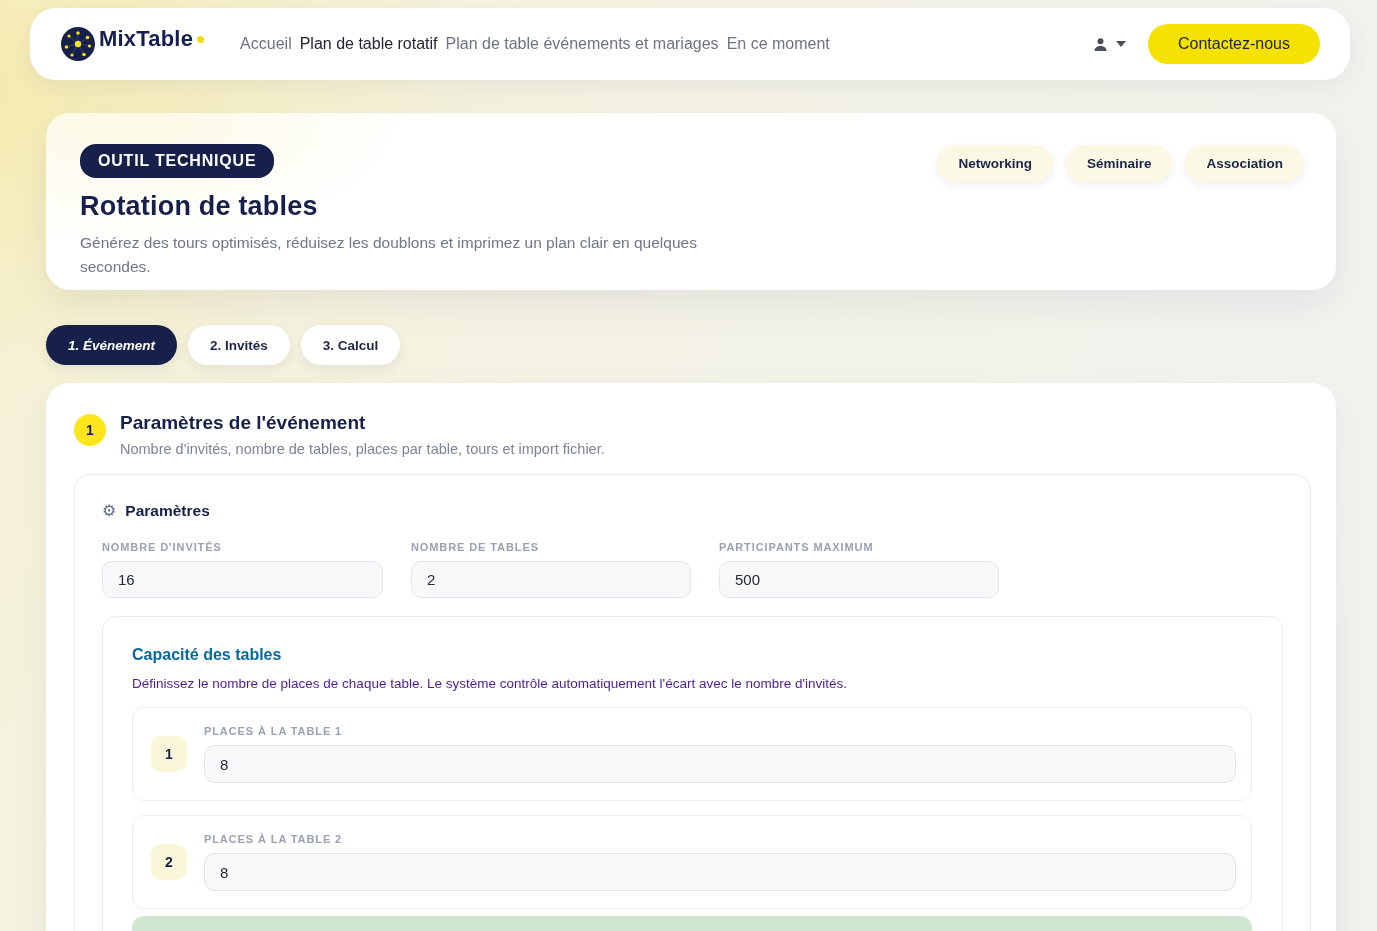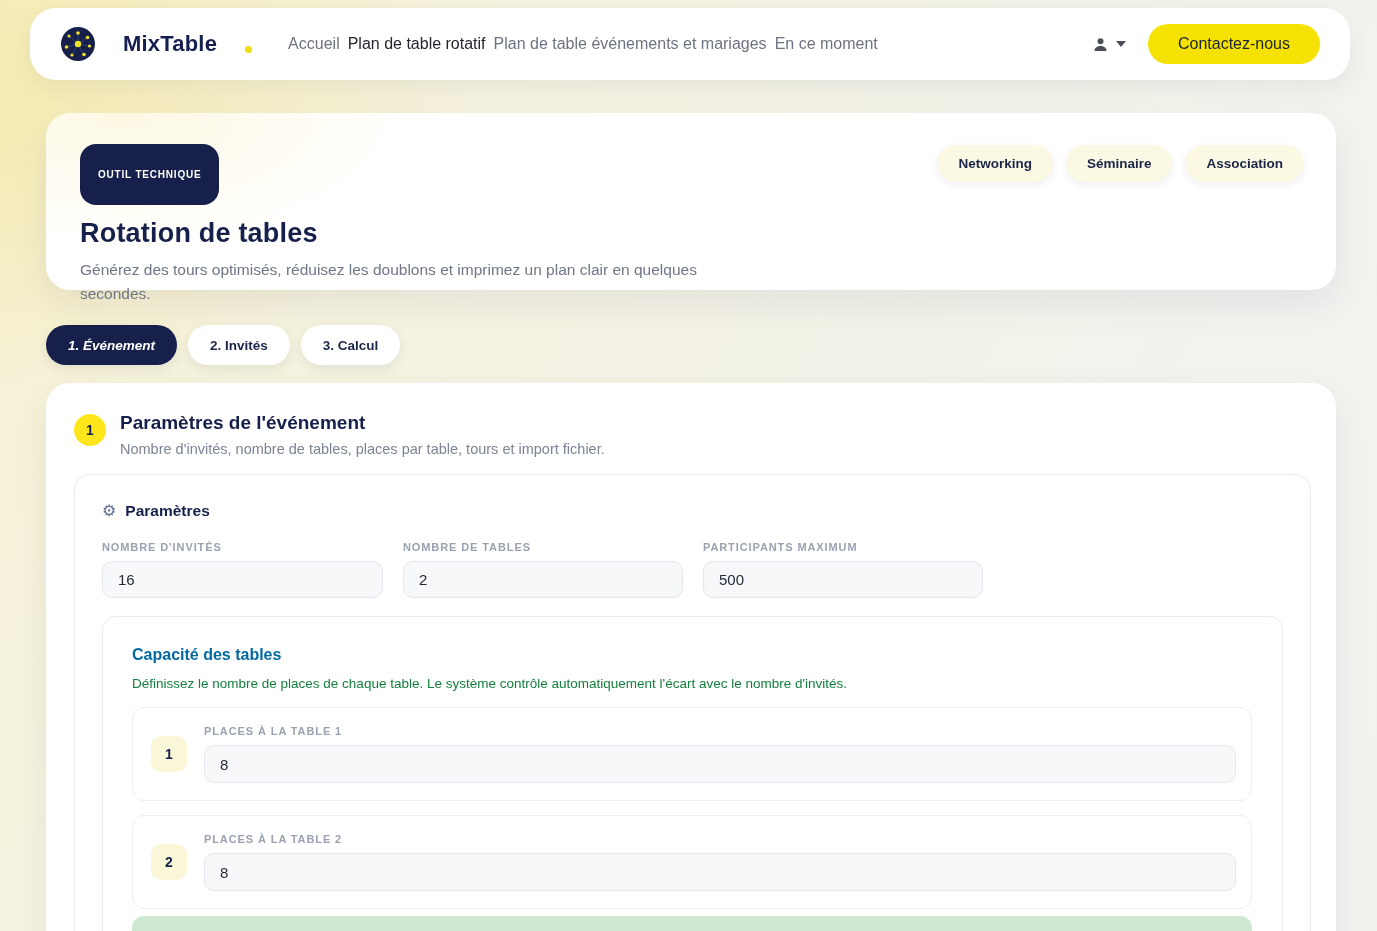--- a/index.html
+++ b/index.html
@@ -12,21 +12,21 @@
       linear-gradient(120deg, #f6f1d2 0%, #f4f2e2 35%, #f2f2ee 75%, #f1f1ee 100%);
   }
 
   
   .topbar {
     position:relative; margin:8px 27px 0 30px; height:72px;
     background:#ffffff; border-radius:26px;
     box-shadow:0 8px 24px rgba(25,35,80,0.06);
     display:flex; align-items:center; padding:0 30px;
   }
-  .brand { display:flex; align-items:center; gap:27px; cursor:pointer; }
+  .brand { display:flex; gap:3px; cursor:pointer; }
   .brand-name { font-size:22px; font-weight:bold; color:#162050; letter-spacing:0.2px; }
   .brand-dot { width:7px; height:7px; border-radius:50%; background:#f2dc11; margin:10px 0 0 1px; }
   .nav { display:flex; align-items:center; gap:8px; margin-left:36px;text-align:center; }
   .nav a { text-decoration:none; font-size:16px; color:#6d7380; cursor:pointer; white-space:nowrap; }
   .nav a.active { color:#23262e; font-weight:500; }
   .header-right { margin-left:auto; display:flex; align-items:center; gap:22px; }
   .account { display:flex; align-items:center; gap:7px; cursor:pointer; }
   .caret-down { width:0; height:0; border-left:5px solid transparent; border-right:5px solid transparent; border-top:6px solid #4a4f57; }
   .btn-contact {
     height:40px; padding:0 30px; border:none; border-radius:20px;
@@ -35,22 +35,22 @@
 
   
   .hero {
     position:relative; margin:33px 41px 0 46px; height:177px;
     background:radial-gradient(420px 200px at 6% 0%, rgba(250,243,205,0.55), rgba(255,255,255,0) 70%), #ffffff;
     border-radius:24px; box-shadow:0 14px 34px rgba(25,35,80,0.07);
     display:flex; padding:31px 32px 0 34px;
   }
   .hero-badge {
     display:inline-block; background:#16204a; color:#ffffff;
-    font-size:10px; font-weight:bold; letter-spacing:0.8px;
-    padding:25px 18px; border-radius:16px;
+    font-size:16px; font-weight:bold; letter-spacing:0.8px;
+    padding:8px 18px; border-radius:16px;
   }
   .hero-title { margin-top:13px; font-size:27px; font-weight:bold; color:#16204a; letter-spacing:0.2px; }
   .hero-desc { margin-top:9px; font-size:15.5px; line-height:1.55; color:#6f7685; max-width:632px; }
   .hero-tags { margin-left:auto; display:flex; gap:13px; align-items:flex-start; padding-top:1px; }
   .tag {
     background:#fbf8e3; color:#1b2548; font-size:13.5px; font-weight:bold;
     padding:11px 21px; border-radius:20px; box-shadow:0 3px 8px rgba(25,35,80,0.07);
     white-space:nowrap; cursor:default;
   }
 
@@ -79,37 +79,37 @@
   .section-sub { margin-top:7px; font-size:14.5px; color:#7b8494;text-align:center; }
 
   .params-card {
     margin-top:17px; border:1px solid #eaecf0; border-radius:16px;
     background:#ffffff; padding:27px 27px 40px 27px;
   }
   .params-title { display:flex; align-items:center; gap:9px; }
   .gear { font-size:16px; color:#5f6f92; line-height:1; }
   .params-title-text { font-size:15.5px; font-weight:bold; color:#16204a; }
 
-  .fields-grid { margin-top:21px; display:grid; grid-template-columns:281px 280px 280px 181px; gap:20px; }
+  .fields-grid { margin-top:21px; display:grid; grid-template-columns:281px 280px 280px 181px; gap:28px; }
   .field-label {
     display:block; font-size:11px; font-weight:bold; letter-spacing:0.9px;
     color:#9aa2b1; text-transform:uppercase; margin-bottom:8px;
   }
   .field input, .row-input {
     width:100%; height:37px; background:#f7f8fa; border:1px solid #e3e6ec;
     border-radius:10px; padding:0 15px; font-size:15px; color:#252a36;
     font-family:"Liberation Sans", sans-serif; outline:none;
   }
 
   .capacity-card {
     margin-top:18px; border:1px solid #eaecf0; border-radius:14px;
     background:#ffffff; padding:29px 30px 30px 29px;
   }
   .capacity-title { font-size:16px; font-weight:bold; color:#0369a1; }
-  .capacity-desc { margin-top:12px; font-size:13.5px; color:#15803d; }
+  .capacity-desc { margin-top:12px; font-size:13.5px; color:#4c1d95; }
 
   .table-row {
     margin-top:16px; border:1px solid #edeef2; border-radius:12px;
     height:94px; display:flex; align-items:center; padding:0 15px 0 18px;
     background:#ffffff;
   }
   .table-row + .table-row { margin-top:14px; }
   .row-badge {
     width:36px; height:36px; border-radius:10px; background:#faf6d8;
     color:#16204a; font-size:14px; font-weight:bold;

